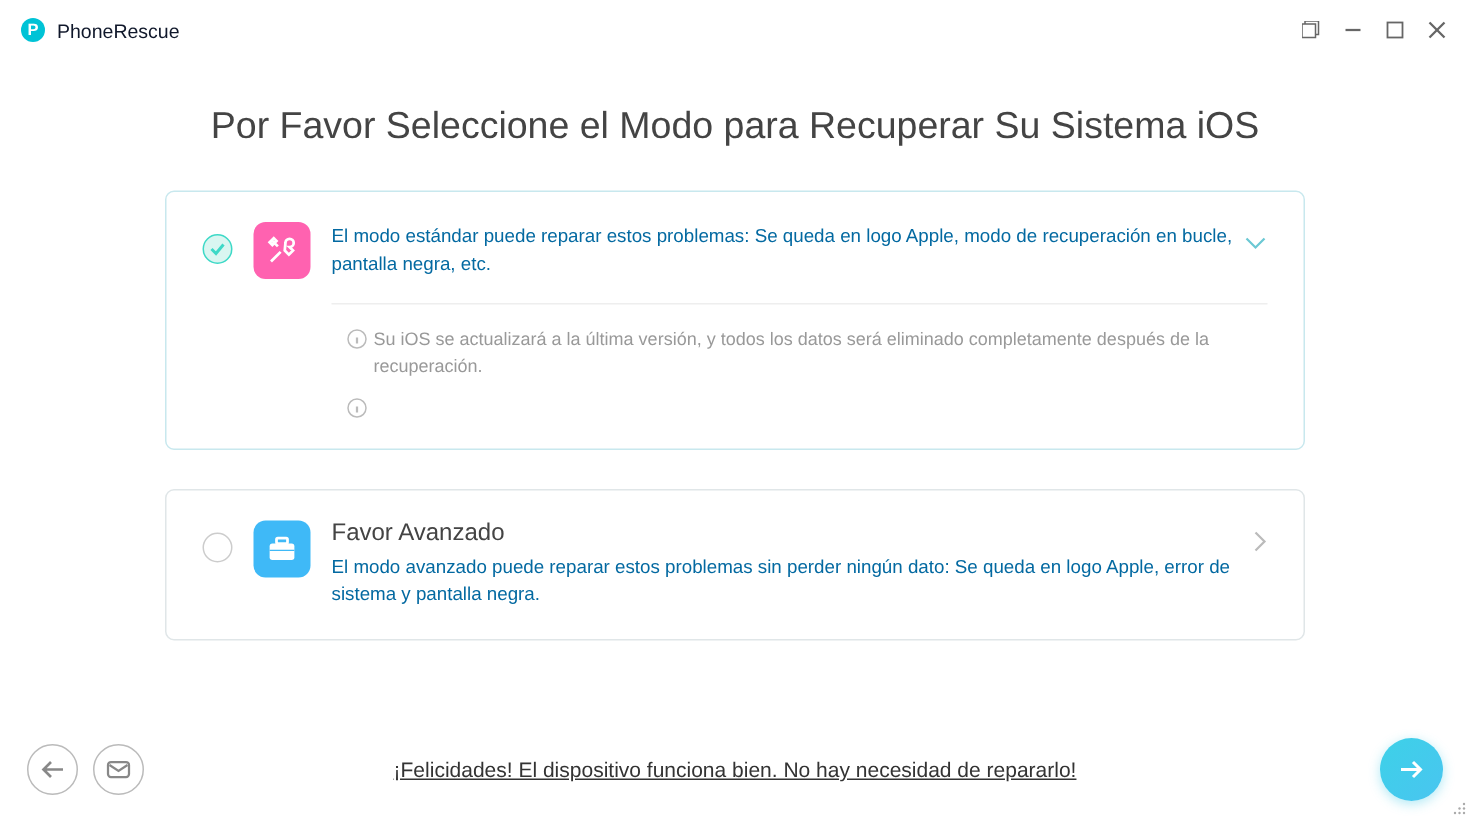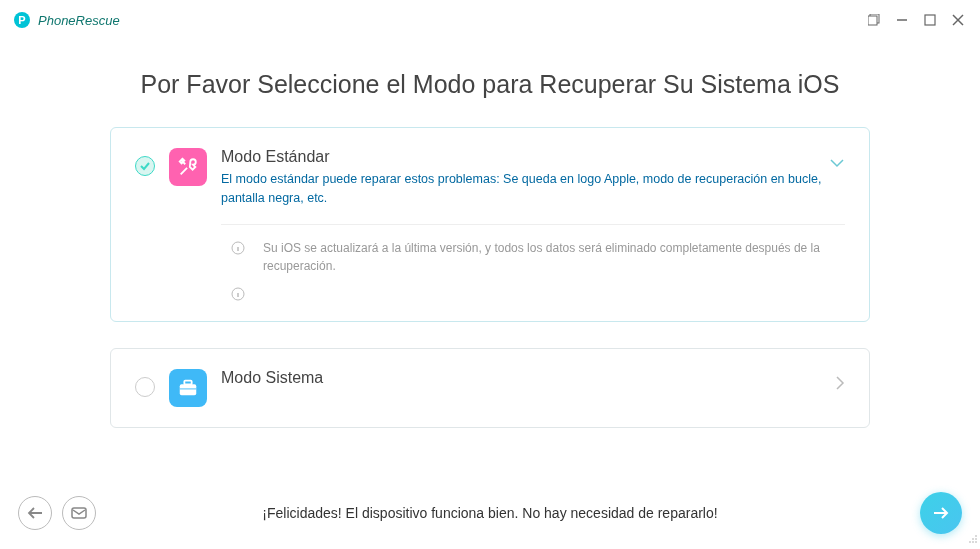--- a/index.html
+++ b/index.html
@@ -30,22 +30,21 @@
       background: #00c3d6;
       display: flex;
       align-items: center;
       justify-content: center;
       color: #fff;
       font-size: 11px;
       font-weight: bold;
     }
     .app-name {
       font-size: 13px;
-      color: #0f766e;
-      font-style: italic;
+      color: #0f172a;
     }
     .titlebar-right {
       display: flex;
       align-items: center;
       gap: 12px;
       color: #555;
     }
     .win-btn {
       cursor: pointer;
       font-size: 14px;
@@ -122,21 +121,21 @@
       cursor: pointer;
     }
     .mode-details {
       border-top: 1px solid #eee;
       margin-top: 16px;
       padding-top: 14px;
       padding-left: 10px;
     }
     .detail-row {
       display: flex;
-      gap: 18px;
+      gap: 4px;
       font-size: 12px;
       color: #999;
       line-height: 1.5;
       margin-bottom: 10px;
     }
     .detail-row:last-child { margin-bottom: 0; }
     .info-icon {
       width: 14px;
       height: 14px;
       flex-shrink: 0;
@@ -167,20 +166,21 @@
       justify-content: center;
       cursor: pointer;
       color: #888;
     }
     .footer-msg {
       font-size: 14px;
       color: #333;
       position: absolute;
       left: 50%;
       transform: translateX(-50%);
+      text-decoration: underline;
     }
     .next-btn {
       width: 42px;
       height: 42px;
       border-radius: 50%;
       background: linear-gradient(135deg, #3dd1e8, #49c5f0);
       display: flex;
       align-items: center;
       justify-content: center;
       cursor: pointer;
@@ -238,21 +238,20 @@
           <path d="M2 6 L5 9 L10 3" fill="none" stroke="#3dd9c7" stroke-width="2"></path>
         </svg>
     </div>
     <div class="mode-icon pink">
       <svg width="22" height="22" viewBox="0 0 24 24" fill="none" stroke="#fff" stroke-width="2">
         <path d="M4 20 L11 13 M14.5 6.5 a3 3 0 1 1 3 3 L20 12 L17 15 L14 12 Z"></path>
         <path d="M4 4 L9 9 M6 3 L3 6 L5 8 L8 5 Z"></path>
       </svg>
     </div>
     <div class="mode-body">
-      <div class="mode-title">Modo Estándar</div>
       <div class="mode-desc">El modo estándar puede reparar estos problemas: Se queda en logo Apple, modo de recuperación en bucle, pantalla negra, etc.</div>
       <div class="mode-details">
         <div class="detail-row">
           <svg class="info-icon" viewBox="0 0 14 14">
               <circle cx="7" cy="7" r="6" fill="none" stroke="#bbb" stroke-width="1"></circle>
               <line x1="7" y1="4" x2="7" y2="4" stroke="#bbb" stroke-width="2"></line>
               <line x1="7" y1="6" x2="7" y2="10" stroke="#bbb" stroke-width="1.5"></line>
             </svg>
           <span>Su iOS se actualizará a la última versión, y todos los datos será eliminado completamente después de la recuperación.</span>
         </div>
@@ -275,21 +274,22 @@
   <div class="mode-card">
     <div class="radio"></div>
     <div class="mode-icon blue">
       <svg width="22" height="22" viewBox="0 0 24 24" fill="#fff">
         <rect x="3" y="8" width="18" height="12" rx="2"></rect>
         <rect x="8" y="4" width="8" height="4" rx="1" fill="none" stroke="#fff" stroke-width="2"></rect>
         <line x1="3" y1="13" x2="21" y2="13" stroke="#3fb9f7" stroke-width="1"></line>
       </svg>
     </div>
     <div class="mode-body">
-      <div class="mode-title">Modo Sistema</div>
+      <div class="mode-title">Favor Avanzado</div>
+      <div class="mode-desc">El modo avanzado puede reparar estos problemas sin perder ningún dato: Se queda en logo Apple, error de sistema y pantalla negra.</div>
     </div>
     <div class="chevron">
       <svg width="10" height="16" viewBox="0 0 10 16">
           <path d="M2 2 L8 8 L2 14" fill="none" stroke="#bbb" stroke-width="1.5"></path>
         </svg>
     </div>
   </div>
 
 </div>
 

